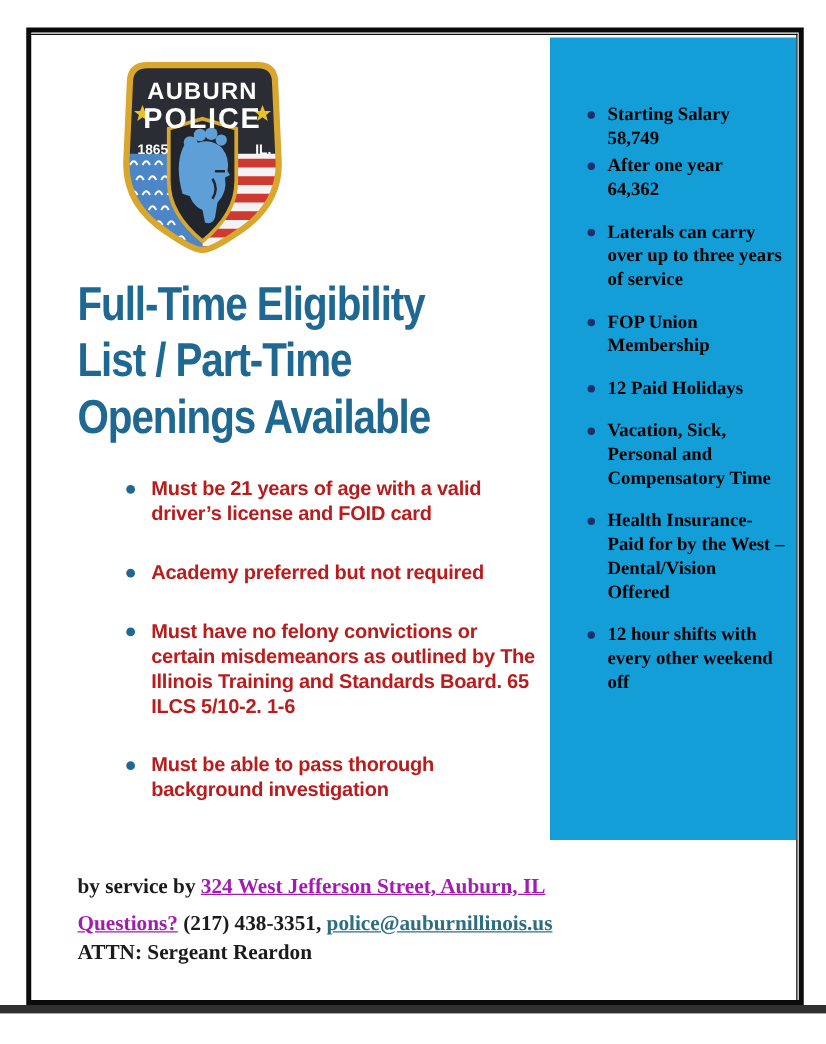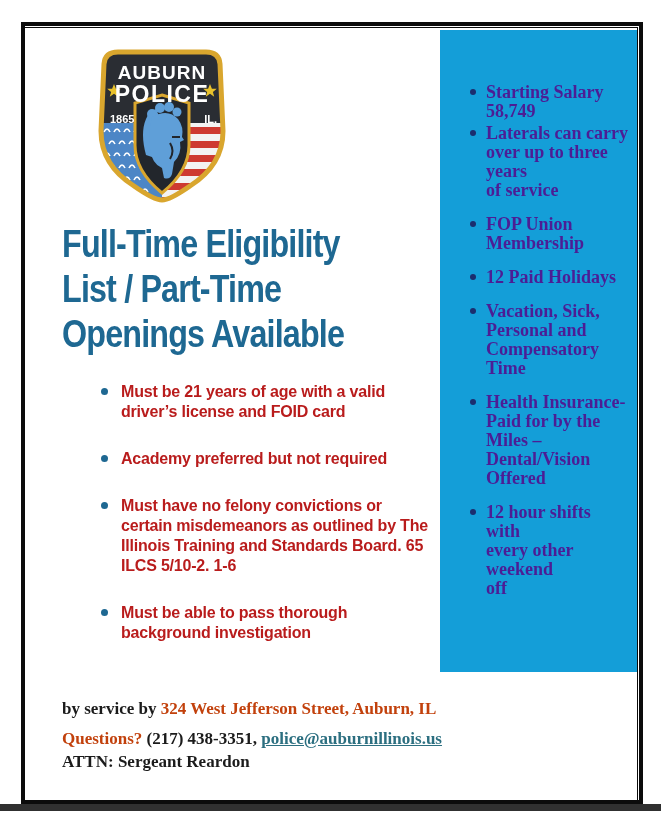--- a/index.html
+++ b/index.html
@@ -40,38 +40,38 @@
   }
   .reqs .txt{white-space:pre-line;}
   
   .sidebar{
     position:absolute;left:440px;top:30px;width:197px;height:642px;z-index:3;
     background:#149ED8;box-sizing:border-box;padding:53px 8px 0 28px;
   }
   .benefits{
     list-style:none;margin:0;padding:0;
     font-family:"Liberation Serif",serif;font-weight:bold;
-    color:#4c1d95;font-size:18px;line-height:19px;
+    color:#000000;font-size:15px;line-height:19px;
   }
   .benefits li{position:relative;padding-left:18px;margin-bottom:15px;}
   .benefits li.tight{margin-bottom:3px;}
   .benefits li::before{
     content:"";position:absolute;left:2px;top:6px;width:6px;height:6px;border-radius:50%;
     background:#1B2E6E;
   }
   .benefits .txt{white-space:pre-line;}
   
   .footer{
     position:absolute;left:62px;top:697px;width:580px;z-index:3;
     font-family:"Liberation Serif",serif;font-weight:bold;
     font-size:17px;line-height:23px;color:#1b1b1b;
   }
   .footer .line{white-space:nowrap;}
   .footer .gap{margin-top:7px;}
-  .seg-orange{color:#c2410c;}
+  .seg-orange{color:#a21caf;text-decoration:underline;}
   .seg-link{color:#2C6F80;text-decoration:underline;cursor:pointer;}
 </style>
 </head>
 <body>
 
 <div class="screen">
 
   <div class="frame"></div>
 
   <svg class="badge" viewBox="0 0 152 164" aria-hidden="true">
@@ -163,31 +163,33 @@
 Illinois Training and Standards Board. 65
 ILCS 5/10-2. 1-6</span></li>
     <li><span class="txt">Must be able to pass thorough
 background investigation</span></li>
   </ul>
 
   <div class="sidebar">
     <ul class="benefits">
       <li class="tight"><span class="txt">Starting Salary
 58,749</span></li>
+      <li><span class="txt">After one year
+64,362</span></li>
       <li><span class="txt">Laterals can carry
 over up to three years
 of service</span></li>
       <li><span class="txt">FOP Union
 Membership</span></li>
       <li><span class="txt">12 Paid Holidays</span></li>
       <li><span class="txt">Vacation, Sick,
 Personal and
 Compensatory Time</span></li>
       <li><span class="txt">Health Insurance-
-Paid for by the Miles –
+Paid for by the West –
 Dental/Vision
 Offered</span></li>
       <li><span class="txt">12 hour shifts with
 every other weekend
 off</span></li>
     </ul>
   </div>
 
   <div class="footer">
     <div class="line">

